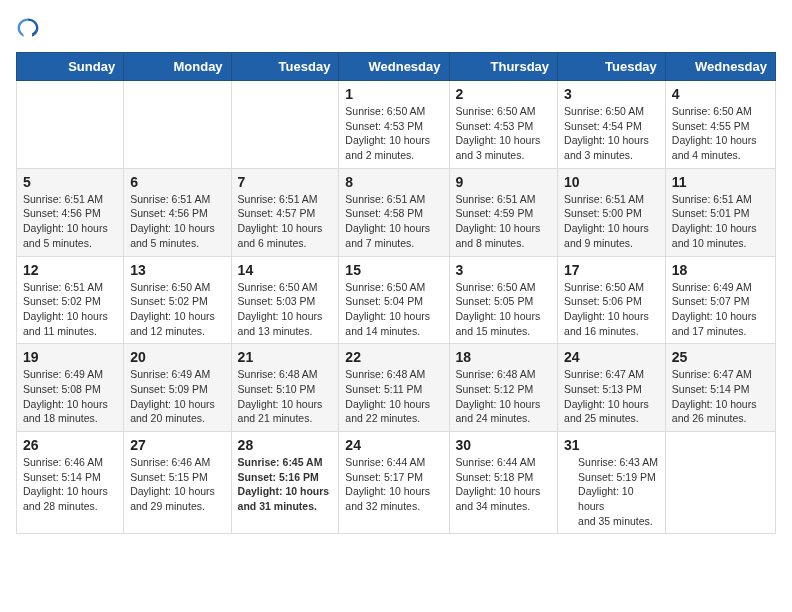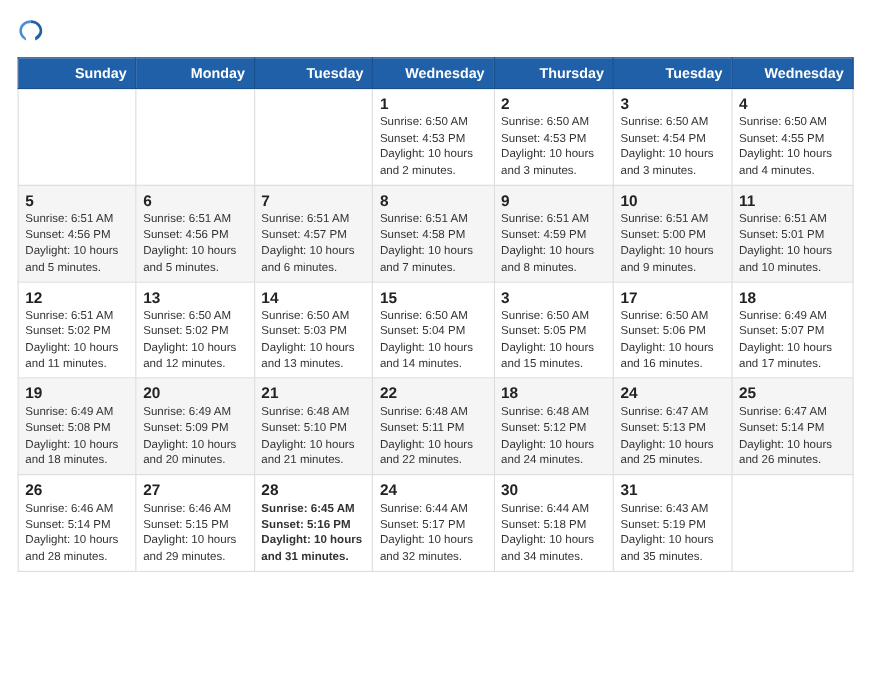--- a/index.html
+++ b/index.html
@@ -336,21 +336,21 @@
         </td>
         <td>
           <span class="day-number">30</span>
           <div class="day-info" style="white-space: pre-line;">Sunrise: 6:44 AM
 Sunset: 5:18 PM
 Daylight: 10 hours
 and 34 minutes.</div>
         </td>
         <td>
           <span class="day-number">31</span>
-          <div class="day-info" style="white-space: pre-line;">Sunrise: 6:43 AM
+          <div class="day-info" style="white-space: pre-line; margin-left: 14px;">Sunrise: 6:43 AM
 Sunset: 5:19 PM
 Daylight: 10 hours
 and 35 minutes.</div>
         </td>
         <td class="empty-cell"></td>
       </tr>
     </tbody>
 </table>
 
 </body></html>

